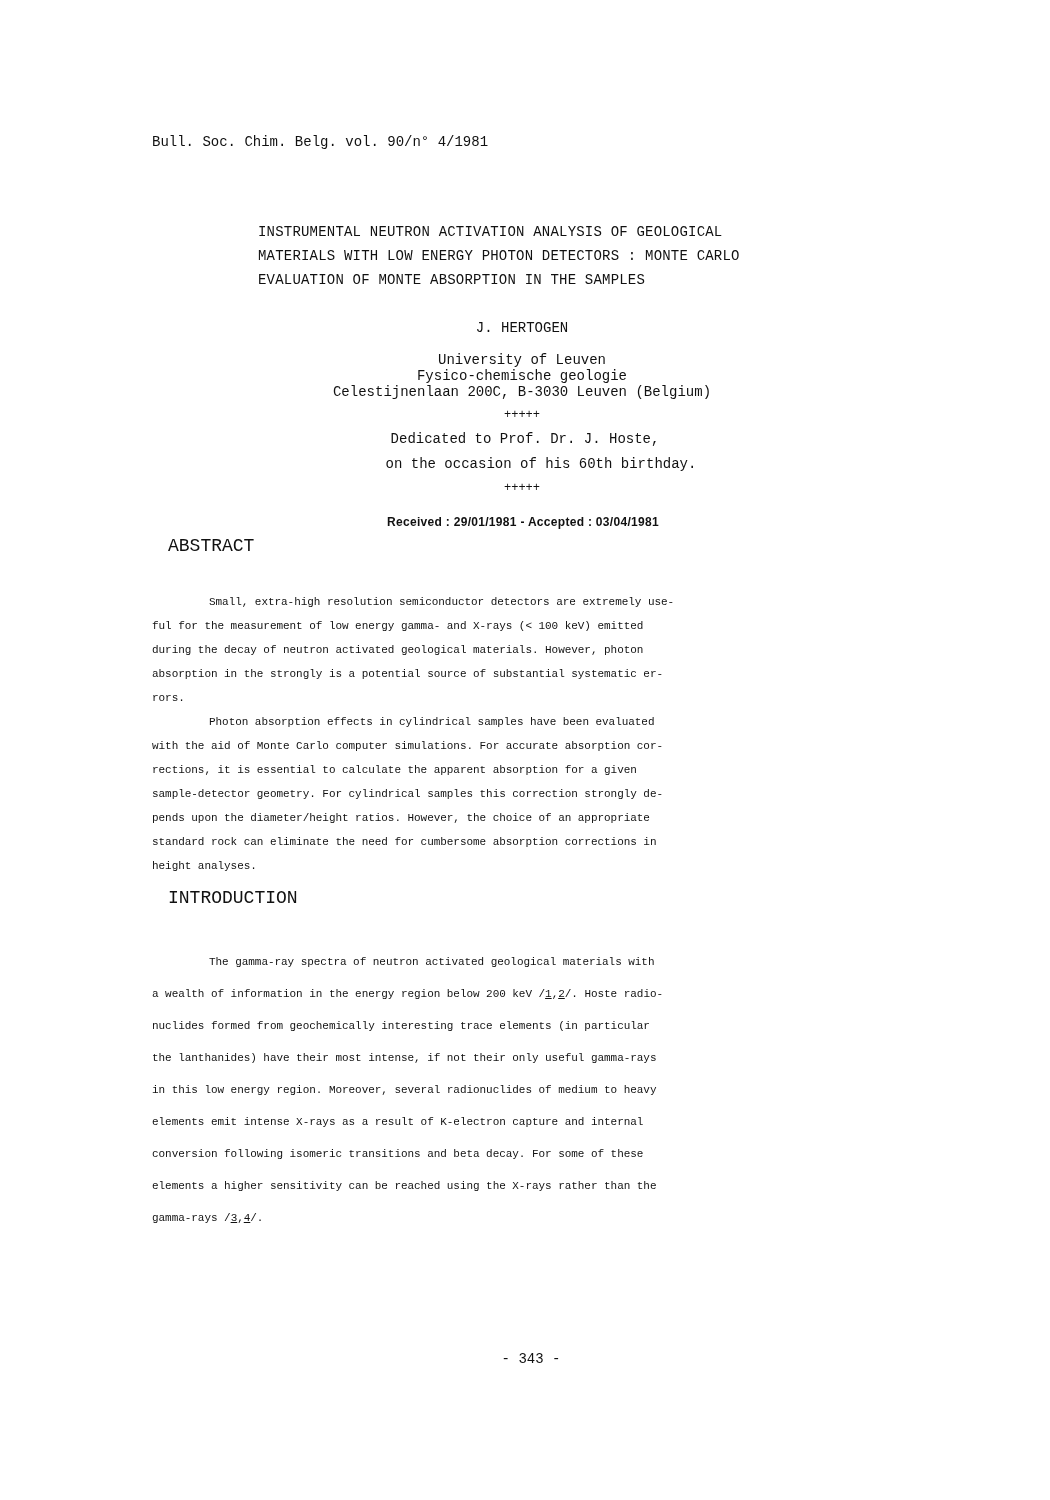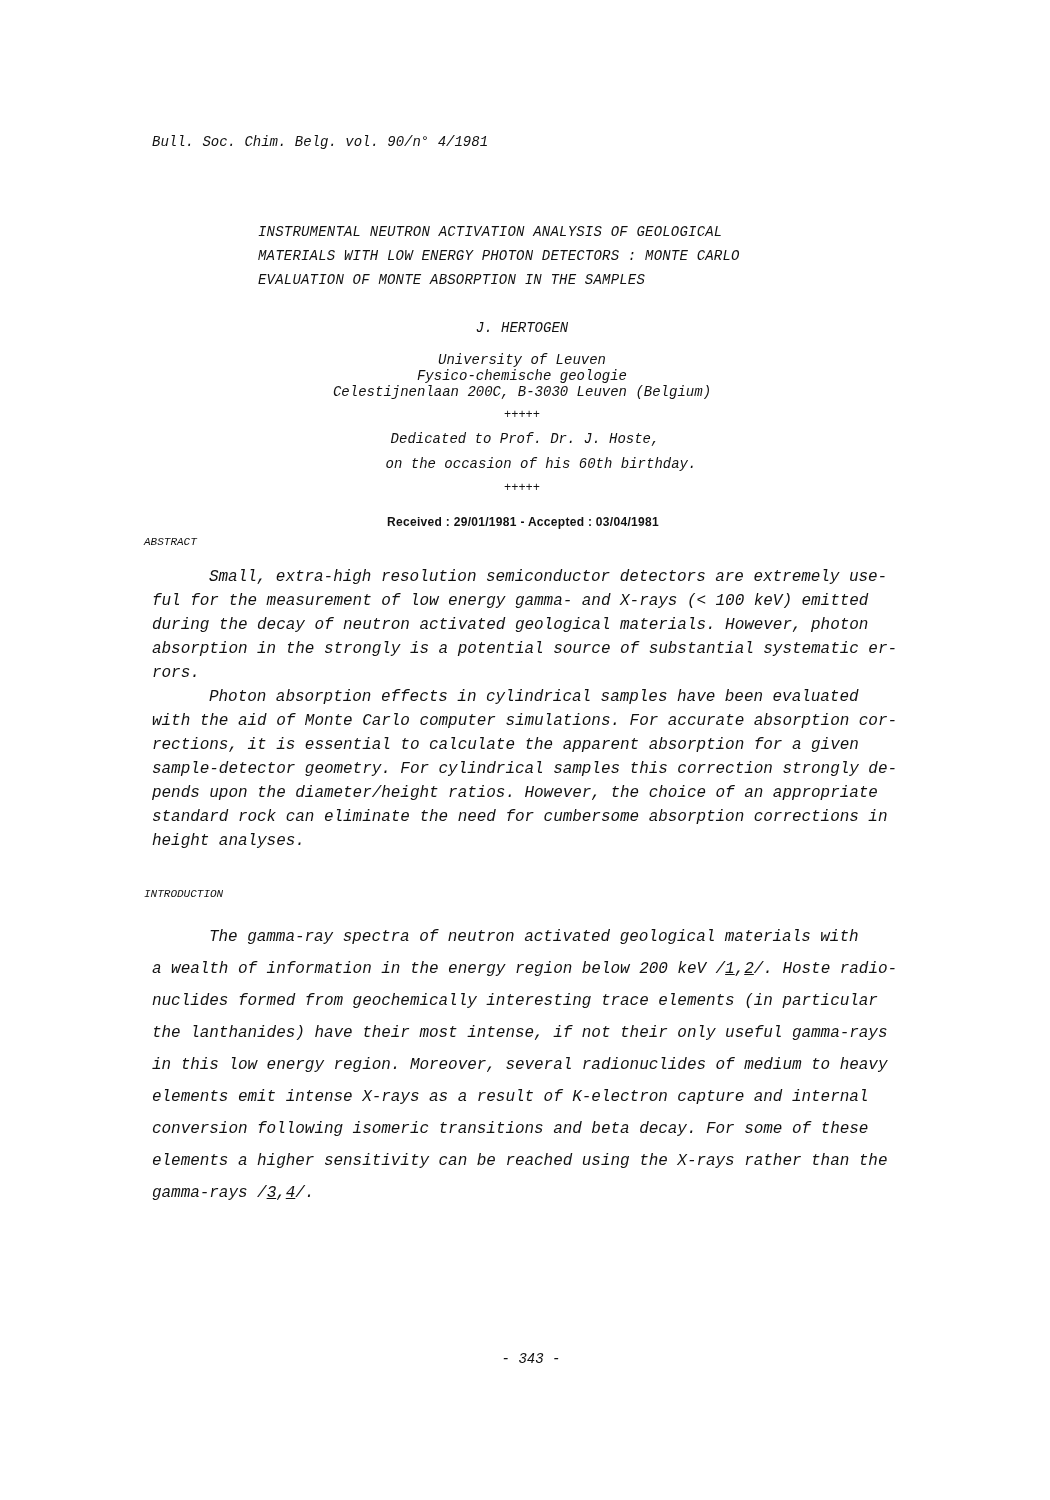--- a/index.html
+++ b/index.html
@@ -1,25 +1,25 @@
 <!DOCTYPE html>
 <html><head>
 <meta charset="utf-8">
 <style>
   html, body { margin: 0; padding: 0; background: #ffffff; }
   body { width: 1050px; height: 1500px; position: relative; overflow: hidden; color: #111; }
-  .mono { font-family: "Liberation Mono", "DejaVu Sans Mono", monospace; font-style: italic; }
+  .mono { font-family: "Liberation Mono", "DejaVu Sans Mono", monospace; }
   .abs { position: absolute; white-space: pre; }
   .journal { left: 152px; top: 134px; font-size: 14px; }
   .title { left: 258px; font-size: 14px; letter-spacing: 0.2px; }
   .center { position: absolute; left: 0; width: 1050px; text-align: center; white-space: pre; }
   .small { font-size: 14px; }
   .received { font-family: "Liberation Sans", "DejaVu Sans", sans-serif; font-size: 12px; font-weight: bold; letter-spacing: 0.3px; }
-  .heading { left: 144px; font-size: 11px; }
-  .body-line { left: 152px; font-size: 16px; letter-spacing: -0.05px; }
+  .heading { left: 168px; font-size: 18px; }
+  .body-line { left: 152px; font-size: 11px; letter-spacing: -0.05px; margin-top: 28px; }
   .indent { left: 209px; }
   .pagenum { font-size: 14px; }
   u { text-decoration: underline; }
 </style>
 </head>
 <body>
 
 <div class="abs mono journal">Bull. Soc. Chim. Belg. vol. 90/n° 4/1981</div>
 
 <div>

